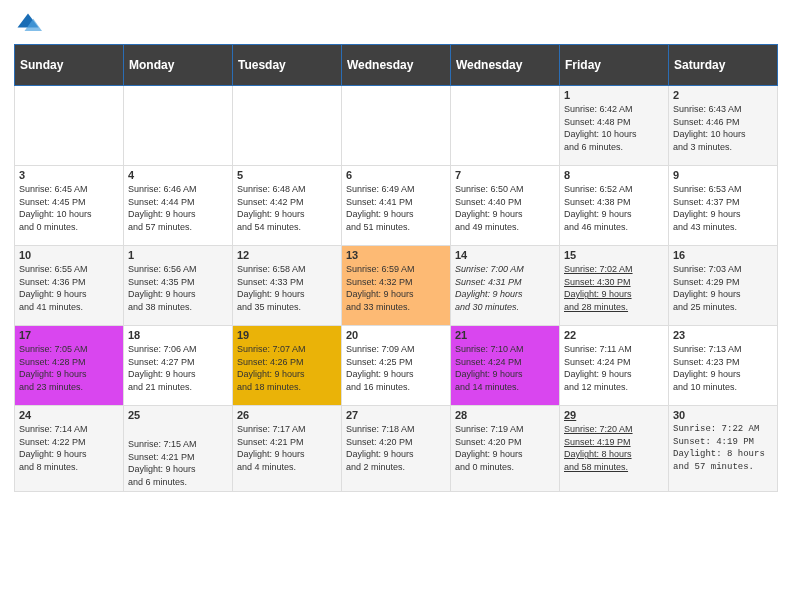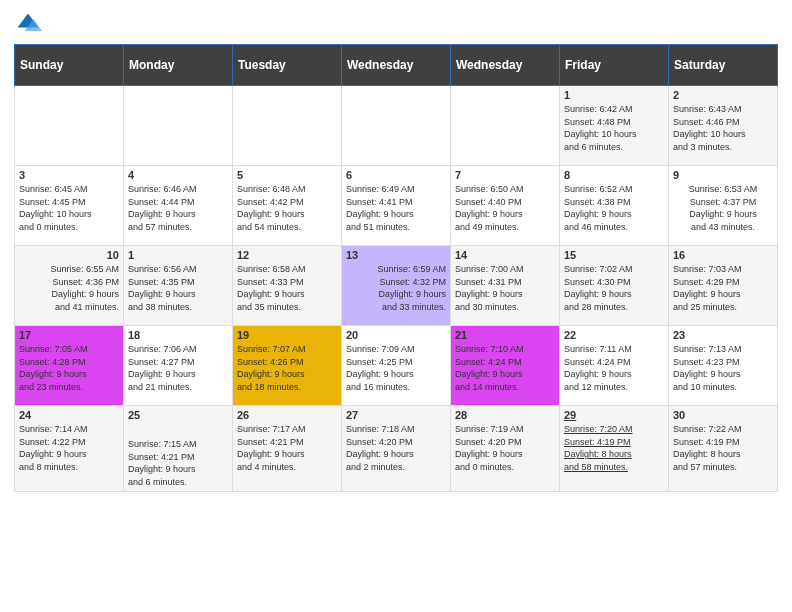--- a/index.html
+++ b/index.html
@@ -195,65 +195,65 @@
           </td>
           <td style="background: rgb(255, 255, 255);">
             <span class="day-num">8</span>
             <div class="day-info" style="white-space: pre-line;">Sunrise: 6:52 AM
 Sunset: 4:38 PM
 Daylight: 9 hours
 and 46 minutes.</div>
           </td>
           <td style="background: rgb(255, 255, 255);">
             <span class="day-num">9</span>
-            <div class="day-info" style="white-space: pre-line; text-align: center;">Sunrise: 6:53 AM
+            <div class="day-info" style="white-space: pre-line;">Sunrise: 6:53 AM
 Sunset: 4:37 PM
 Daylight: 9 hours
 and 43 minutes.</div>
           </td>
         </tr>
         <tr>
-          <td style="background: rgb(245, 245, 245); text-align: right;">
+          <td style="background: rgb(245, 245, 245);">
             <span class="day-num">10</span>
             <div class="day-info" style="white-space: pre-line;">Sunrise: 6:55 AM
 Sunset: 4:36 PM
 Daylight: 9 hours
 and 41 minutes.</div>
           </td>
           <td style="background: rgb(245, 245, 245);">
             <span class="day-num">1</span>
             <div class="day-info" style="white-space: pre-line;">Sunrise: 6:56 AM
 Sunset: 4:35 PM
 Daylight: 9 hours
 and 38 minutes.</div>
           </td>
           <td style="background: rgb(245, 245, 245);">
             <span class="day-num">12</span>
             <div class="day-info" style="white-space: pre-line;">Sunrise: 6:58 AM
 Sunset: 4:33 PM
 Daylight: 9 hours
 and 35 minutes.</div>
           </td>
-          <td style="background: #c4b5fd;">
+          <td style="background: #fdba74;">
             <span class="day-num">13</span>
-            <div class="day-info" style="white-space: pre-line; text-align: right;">Sunrise: 6:59 AM
+            <div class="day-info" style="white-space: pre-line;">Sunrise: 6:59 AM
 Sunset: 4:32 PM
 Daylight: 9 hours
 and 33 minutes.</div>
           </td>
           <td style="background: rgb(245, 245, 245);">
             <span class="day-num">14</span>
-            <div class="day-info" style="white-space: pre-line;">Sunrise: 7:00 AM
+            <div class="day-info" style="white-space: pre-line; font-style: italic;">Sunrise: 7:00 AM
 Sunset: 4:31 PM
 Daylight: 9 hours
 and 30 minutes.</div>
           </td>
           <td style="background: rgb(245, 245, 245);">
             <span class="day-num">15</span>
-            <div class="day-info" style="white-space: pre-line;">Sunrise: 7:02 AM
+            <div class="day-info" style="white-space: pre-line; text-decoration: underline;">Sunrise: 7:02 AM
 Sunset: 4:30 PM
 Daylight: 9 hours
 and 28 minutes.</div>
           </td>
           <td style="background: rgb(245, 245, 245);">
             <span class="day-num">16</span>
             <div class="day-info" style="white-space: pre-line;">Sunrise: 7:03 AM
 Sunset: 4:29 PM
 Daylight: 9 hours
 and 25 minutes.</div>
@@ -348,21 +348,21 @@
           </td>
           <td style="background: rgb(245, 245, 245); text-decoration: underline;">
             <span class="day-num">29</span>
             <div class="day-info" style="white-space: pre-line;">Sunrise: 7:20 AM
 Sunset: 4:19 PM
 Daylight: 8 hours
 and 58 minutes.</div>
           </td>
           <td style="background: rgb(245, 245, 245);">
             <span class="day-num">30</span>
-            <div class="day-info" style="white-space: pre-line;">Sunrise: 7:22 AM
+            <div class="day-info" style="white-space: pre-line; font-family: Liberation Mono, monospace;">Sunrise: 7:22 AM
 Sunset: 4:19 PM
 Daylight: 8 hours
 and 57 minutes.</div>
           </td>
         </tr>
       </tbody>
   </table>
 </div>
 
 </body></html>

